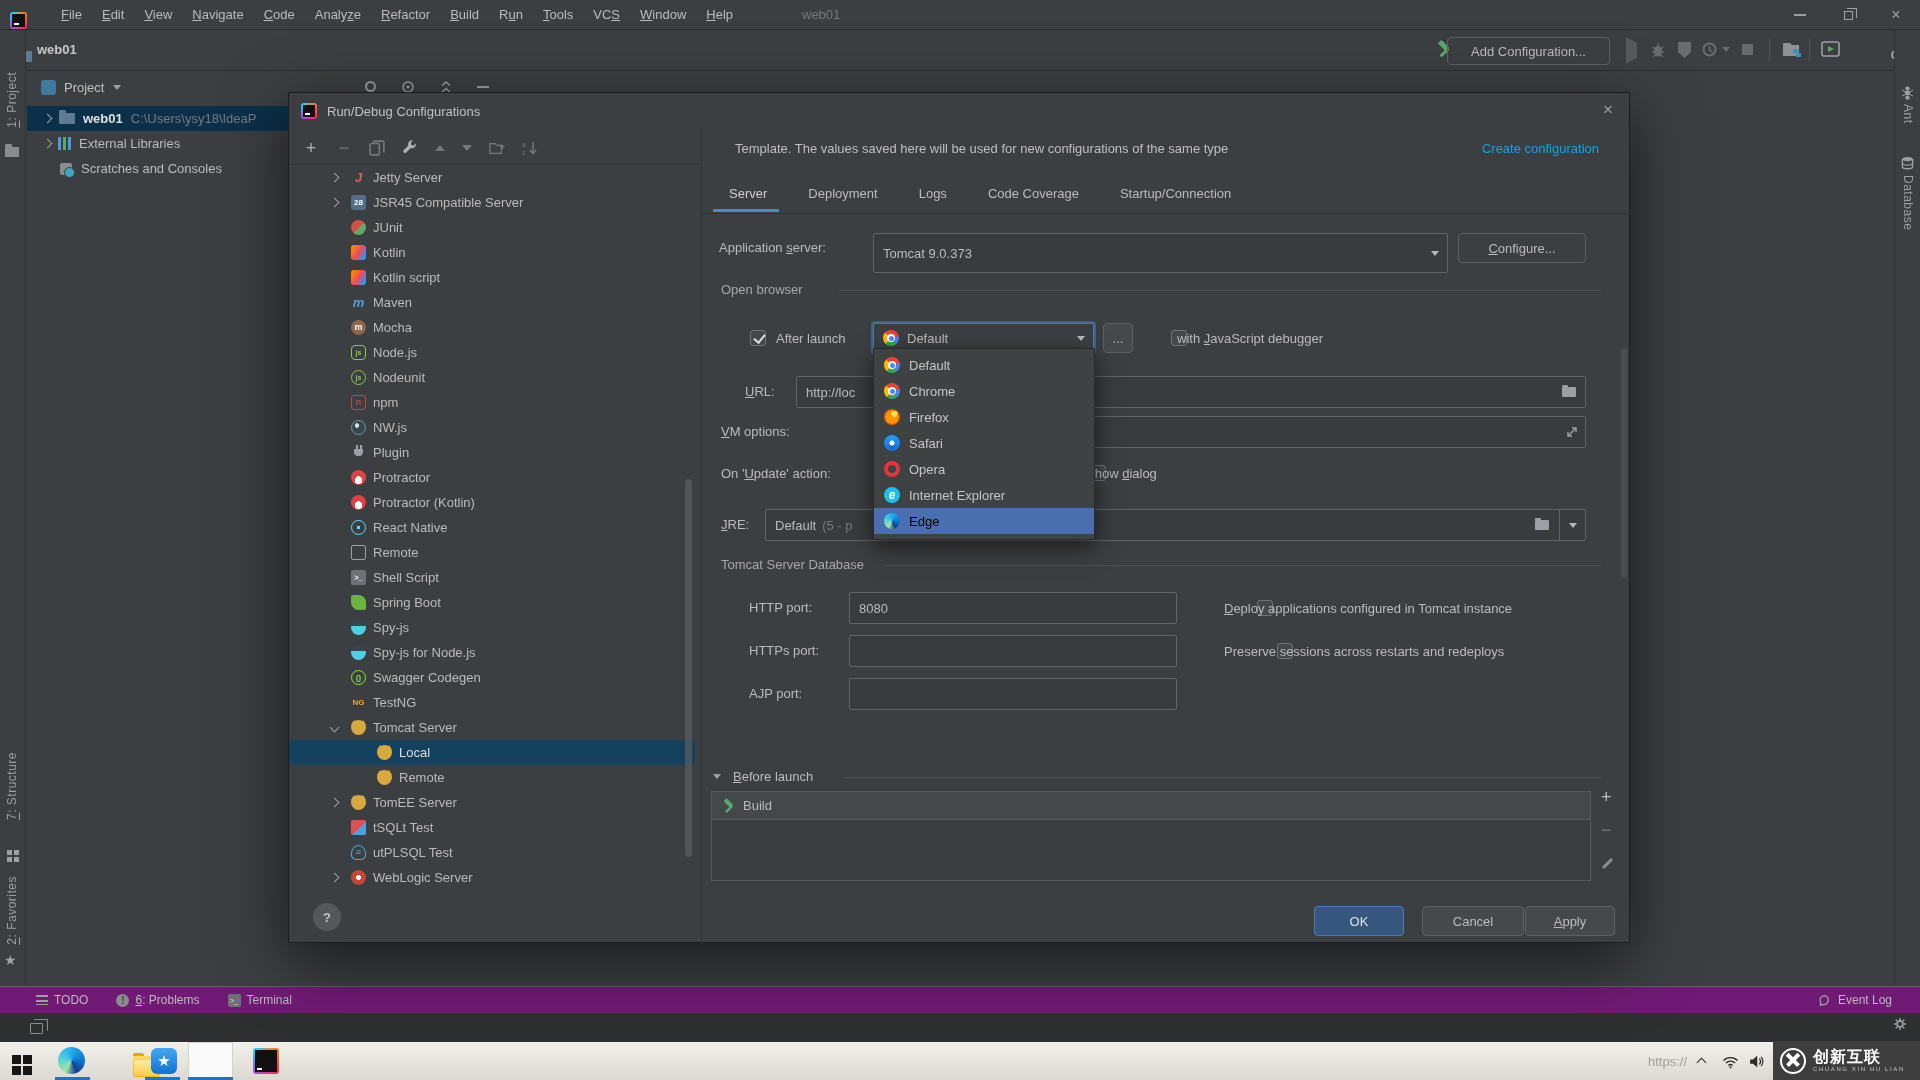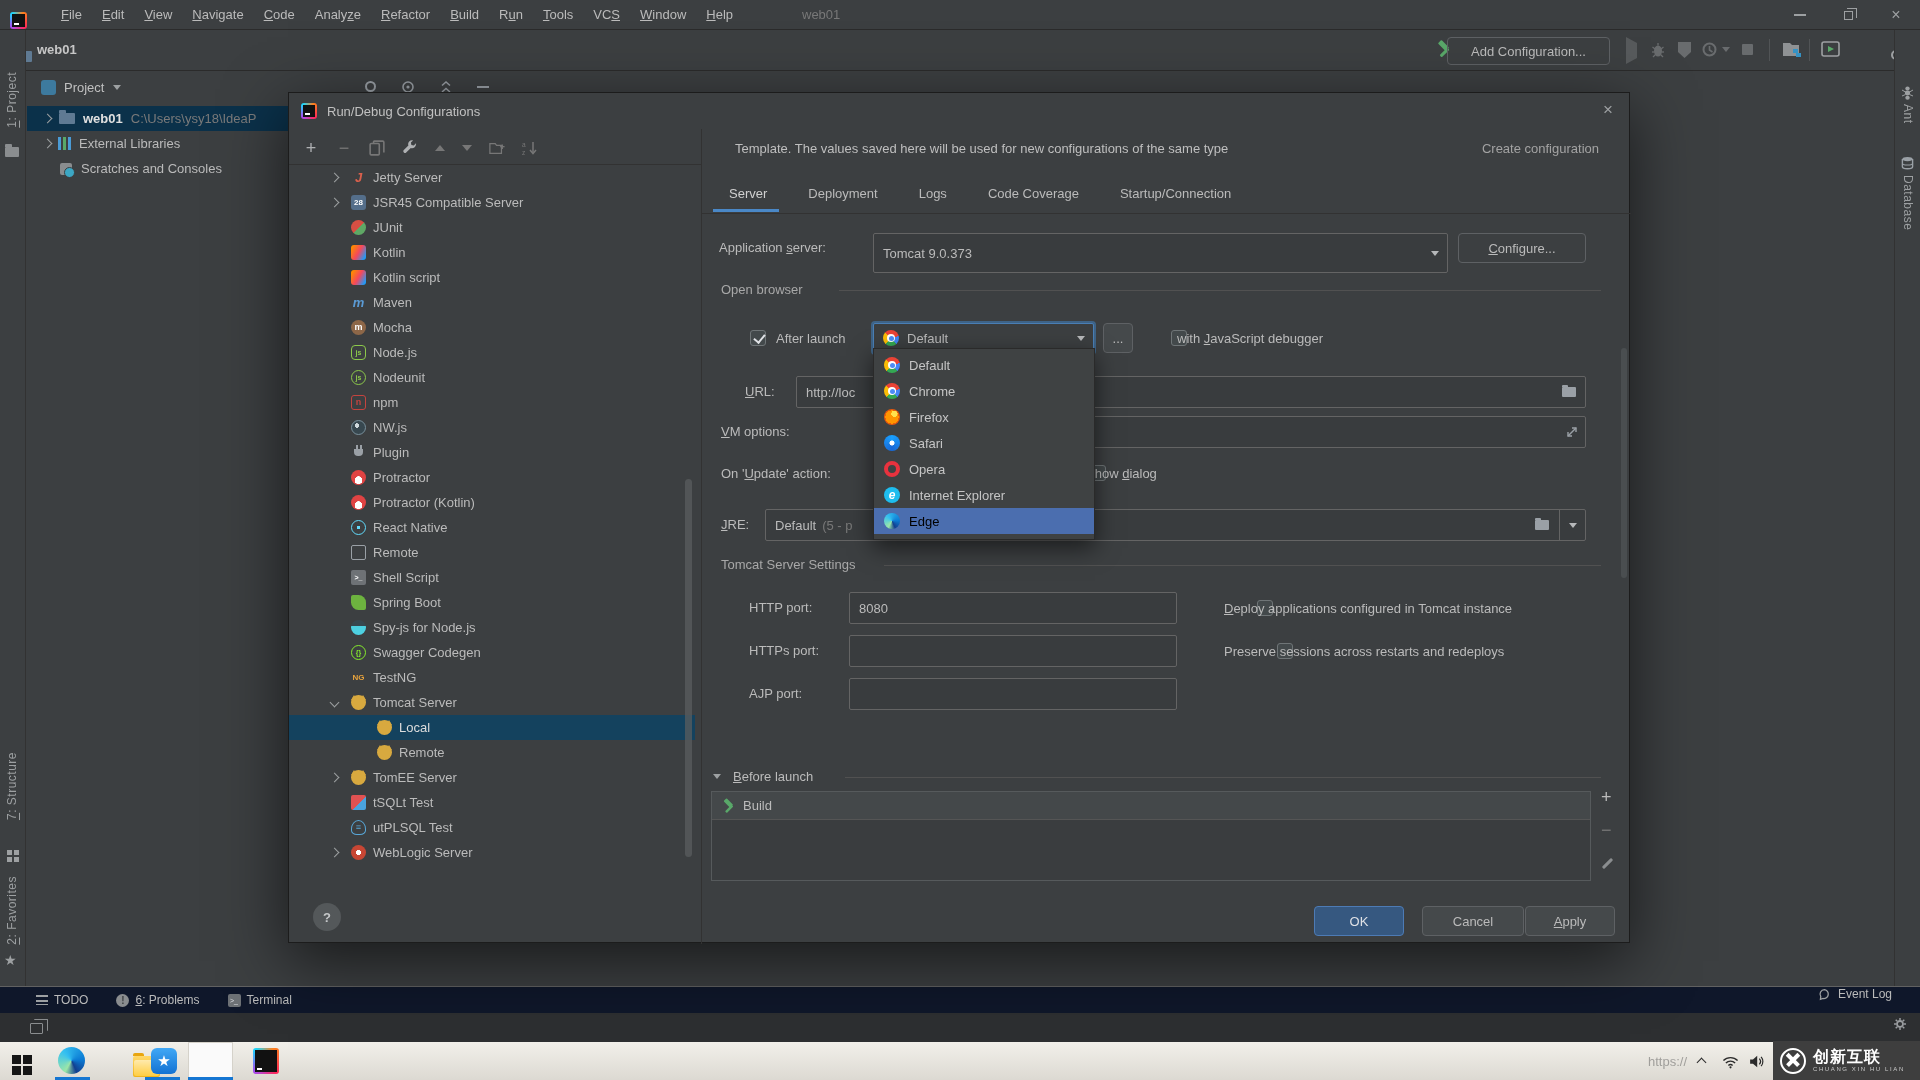--- a/index.html
+++ b/index.html
@@ -56,21 +56,21 @@
   .proj-row{position:absolute;left:0;width:489px;height:25px;display:flex;align-items:center}
   .sel-dark{background:#0b314a}
   .chev-r{display:inline-block;width:7px;height:7px;border-right:1.5px solid #9da0a2;border-bottom:1.5px solid #9da0a2;transform:rotate(-45deg)}
   .chev-d{display:inline-block;width:7px;height:7px;border-right:1.5px solid #9da0a2;border-bottom:1.5px solid #9da0a2;transform:rotate(45deg)}
   .libbars{display:inline-block;width:13px;height:13px;background:linear-gradient(90deg,#4a9bd6 0 3px,transparent 3px 5px,#59a869 5px 8px,transparent 8px 10px,#4a9bd6 10px 13px)}
   .scr-ic{display:inline-block;width:12px;height:12px;background:#8a8d8f;border-radius:2px;position:relative}
   .scr-ic::after{content:"";position:absolute;right:-3px;bottom:-3px;width:9px;height:9px;border-radius:50%;background:#3ca7c4;border:1px solid #3c3f41}
   .ring{display:inline-block;width:11px;height:11px;border:2px solid #9aa0a6;border-radius:50%}
 
   
-  .statusbar{position:absolute;left:0;top:986px;width:1920px;height:27px;background:#0f172a;border-top:1px solid #616161;display:flex;font-size:12px}
+  .statusbar{position:absolute;left:0;top:986px;width:1920px;height:27px;background:#701a75;border-top:1px solid #616161;display:flex;align-items:center;font-size:12px}
   .sb-item{display:flex;align-items:center;gap:6px;margin-right:28px;color:#bbb}
   .lns{display:inline-block;width:12px;height:10px;background:repeating-linear-gradient(180deg,#9da0a2 0 2px,transparent 2px 4.5px)}
   .prob{display:inline-block;width:13px;height:13px;border-radius:50%;background:#8a8d8f;color:#3c3f41;font-size:10px;font-weight:bold;text-align:center;line-height:13px}
   .term{display:inline-block;width:13px;height:13px;background:#6e7276;border-radius:2px;color:#dfe1e5;font-size:7px;line-height:13px;text-align:center}
   .lower-strip{position:absolute;left:0;top:1013px;width:1920px;height:29px;background:#2d2f31}
   .stackwin{display:inline-block;width:13px;height:11px;border:1.5px solid #8a8d8f;border-radius:1px;position:relative}
   .stackwin::after{content:"";position:absolute;left:2.5px;top:-5.5px;width:13px;height:11px;border:1.5px solid #8a8d8f;border-left:none;border-bottom:none;border-radius:1px}
 
   
   .taskbar{position:absolute;left:0;top:1042px;width:1920px;height:38px;background:linear-gradient(180deg,#f2f0ea,#dcd9d2)}
@@ -120,21 +120,21 @@
   .ti-cat{background:#d8a93f;border-radius:50%;position:relative}
   .ti-cat::before,.ti-cat::after{content:"";position:absolute;top:-3px;width:0;height:0;border:3px solid transparent;border-bottom:5px solid #d8a93f}
   .ti-cat::before{left:0}.ti-cat::after{right:0}
   .ti-plug{width:9px!important;flex-basis:9px!important;height:7px;background:#9aa0a6;border-radius:0 0 4px 4px;position:relative;margin:0 10px 0 3px}
   .ti-plug::before{content:"";position:absolute;top:-4px;left:1.5px;width:2px;height:4px;background:#9aa0a6;box-shadow:4px 0 #9aa0a6}
   .tree-scroll{position:absolute;left:396px;top:386px;width:7px;height:378px;background:#5a5d5f;border-radius:4px;opacity:.75}
 
   
   .tri-warn{position:relative;width:17px;height:15px;background:#f0a732;clip-path:polygon(50% 0,100% 100%,0 100%)}
   .tri-warn::after{content:"!";position:absolute;left:0;right:0;bottom:0;text-align:center;font:bold 10px/15px "Liberation Sans",sans-serif;color:#4a3a10}
-  .link{color:#a3a3a3}
+  .link{color:#0ea5e9}
   .tabs{position:absolute;left:440px;top:86px;display:flex;gap:41px;color:#bbb}
   .tab{line-height:30px}
   .tab.active{color:#d0d0d0}
   .tab-underline{position:absolute;left:424px;top:116px;width:66px;height:3px;background:#4a88c7}
   .tabs-border{position:absolute;left:412px;top:120px;width:930px;height:1px;background:#323232}
   .grp-line{position:absolute;height:1px;background:#515151}
   .field{position:absolute;background:#393c3e;border:1px solid #646464;border-radius:2px;color:#bbb;display:flex;align-items:center;padding:0 9px}
   .combo-arrow{position:absolute;right:8px;top:50%;margin-top:-2px;width:0;height:0;border-top:5px solid #b6b8ba;border-left:4.5px solid transparent;border-right:4.5px solid transparent}
   .cb{display:inline-block;width:16px;height:16px;background:#43494b;border:1px solid #6f7577;border-radius:3px;position:relative;flex:0 0 16px}
   .cb.on::after{content:"";position:absolute;left:4.5px;top:1px;width:5px;height:9px;border-right:2px solid #dfe1e5;border-bottom:2px solid #dfe1e5;transform:rotate(40deg)}
@@ -499,20 +499,25 @@
           <span>Shell Script</span>
         </div>
         <div class="trow">
           <span class="tch"></span>
           <span class="ti" style="background:#6db33f;border-radius:2px 50% 2px 50%"></span>
           <span>Spring Boot</span>
         </div>
         <div class="trow">
           <span class="tch"></span>
           <span class="ti" style="background:linear-gradient(180deg,#37474f 0 38%,#4dd0e1 39%);border-radius:50%"></span>
+          <span>Spy-js</span>
+        </div>
+        <div class="trow">
+          <span class="tch"></span>
+          <span class="ti" style="background:linear-gradient(180deg,#37474f 0 38%,#4dd0e1 39%);border-radius:50%"></span>
           <span>Spy-js for Node.js</span>
         </div>
         <div class="trow">
           <span class="tch"></span>
           <span class="ti" style="background:none;border:1.5px solid #85ea2d;color:#85ea2d;font-size:7px;border-radius:50%">{}</span>
           <span>Swagger Codegen</span>
         </div>
         <div class="trow">
           <span class="tch"></span>
           <span class="ti" style="background:none;color:#e8a33d;font-size:8px">NG</span>
@@ -633,21 +638,21 @@
     <div class="field" style="left:476px;top:416px;width:821px;height:32px">
       <span>Default</span>
       <span style="margin-left:6px;color:#787878">(5 - p</span>
       <span class="fold-sm" style="position:absolute;right:36px"></span>
       <span style="position:absolute;right:0;top:0;bottom:0;width:26px;border-left:1px solid #646464;display:flex;align-items:center;justify-content:center">
           <span class="caret-d" style="border-top-color:#b6b8ba"></span>
         </span>
     </div>
 
     
-    <span class="abs" style="left:432px;top:464px;color:#a8a8a8">Tomcat Server Settings</span>
+    <span class="abs" style="left:432px;top:464px;color:#a8a8a8">Tomcat Server Database</span>
     <div class="grp-line" style="left:595px;top:472px;width:717px"></div>
 
     <span class="abs" style="left:460px;top:507px">HTTP port:</span>
     <div class="field" style="left:560px;top:499px;width:328px;height:32px">
         <span>8080</span>
       </div>
     <span class="cb abs" style="left:909px;top:507px"></span>
     <span class="abs" style="left:935px;top:508px"><u>D</u>eploy applications configured in Tomcat instance</span>
 
     <span class="abs" style="left:460px;top:550px">HTTPs port:</span>

